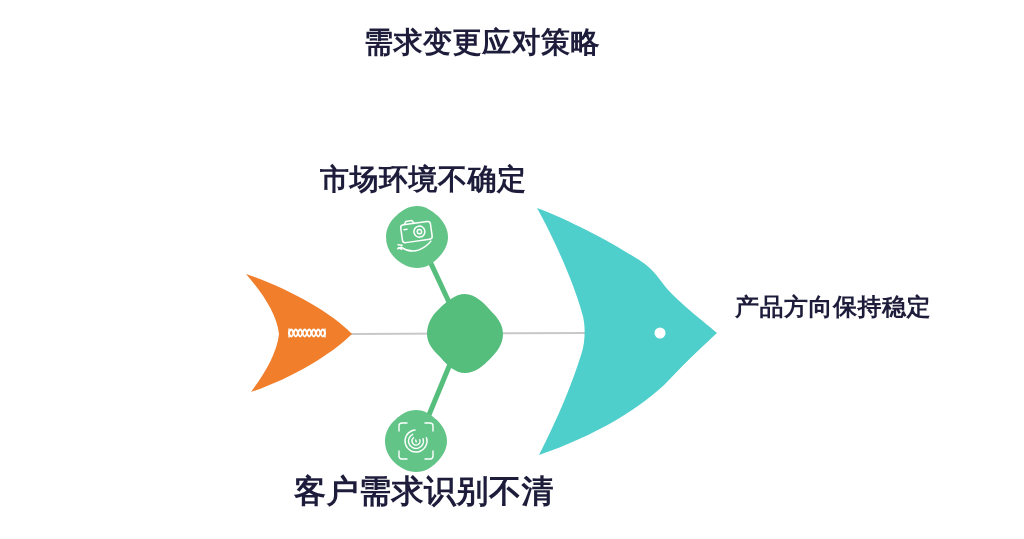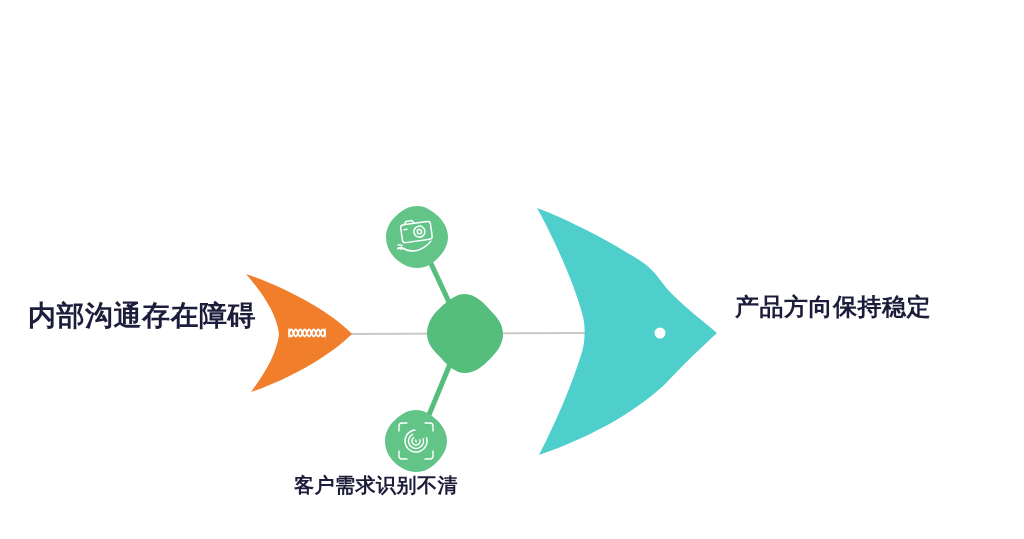--- a/index.html
+++ b/index.html
@@ -32,21 +32,21 @@
     line-height: 1.1;
   }
   .title {
     top: 27px;
     left: 482px;
     transform: translateX(-50%);
     font-size: 29px;
   }
   .label-top    { top: 164px; left: 320px; font-size: 29px; }
   .label-left   { top: 301px; left: 28px;  font-size: 28px; }
-  .label-bottom { top: 474px; left: 294px; font-size: 20px; text-align: center; }
+  .label-bottom { top: 474px; left: 294px; font-size: 32px; text-align: center; }
   .label-right  { top: 294px; left: 735px; font-size: 24px; }
 </style>
 </head>
 <body>
 
 <div class="canvas">
 
   <svg class="diagram-svg" viewBox="0 0 1024 539">
 
     <line x1="351" y1="334" x2="587" y2="333" stroke-width="2" stroke="#C8C8C8"></line>
@@ -127,21 +127,22 @@
 
       <g transform="rotate(-18)">
         <circle r="11" stroke-dasharray="54 15"></circle>
         <circle r="7.5" stroke-dasharray="34 13"></circle>
         <circle r="4" stroke-dasharray="17 8"></circle>
         <path d="M 0 -1 l 0 2"></path>
       </g>
     </g>
   </svg>
 
+  <div class="label title">需求变更应对策略</div>
 
+  <div class="label label-top">市场环境不确定</div>
 
-  <div class="label label-left">内部沟通存在障碍</div>
 
   <div class="label label-bottom">客户需求识别不清</div>
 
   <div class="label label-right">产品方向保持稳定</div>
 
 </div>
 
 </body></html>

